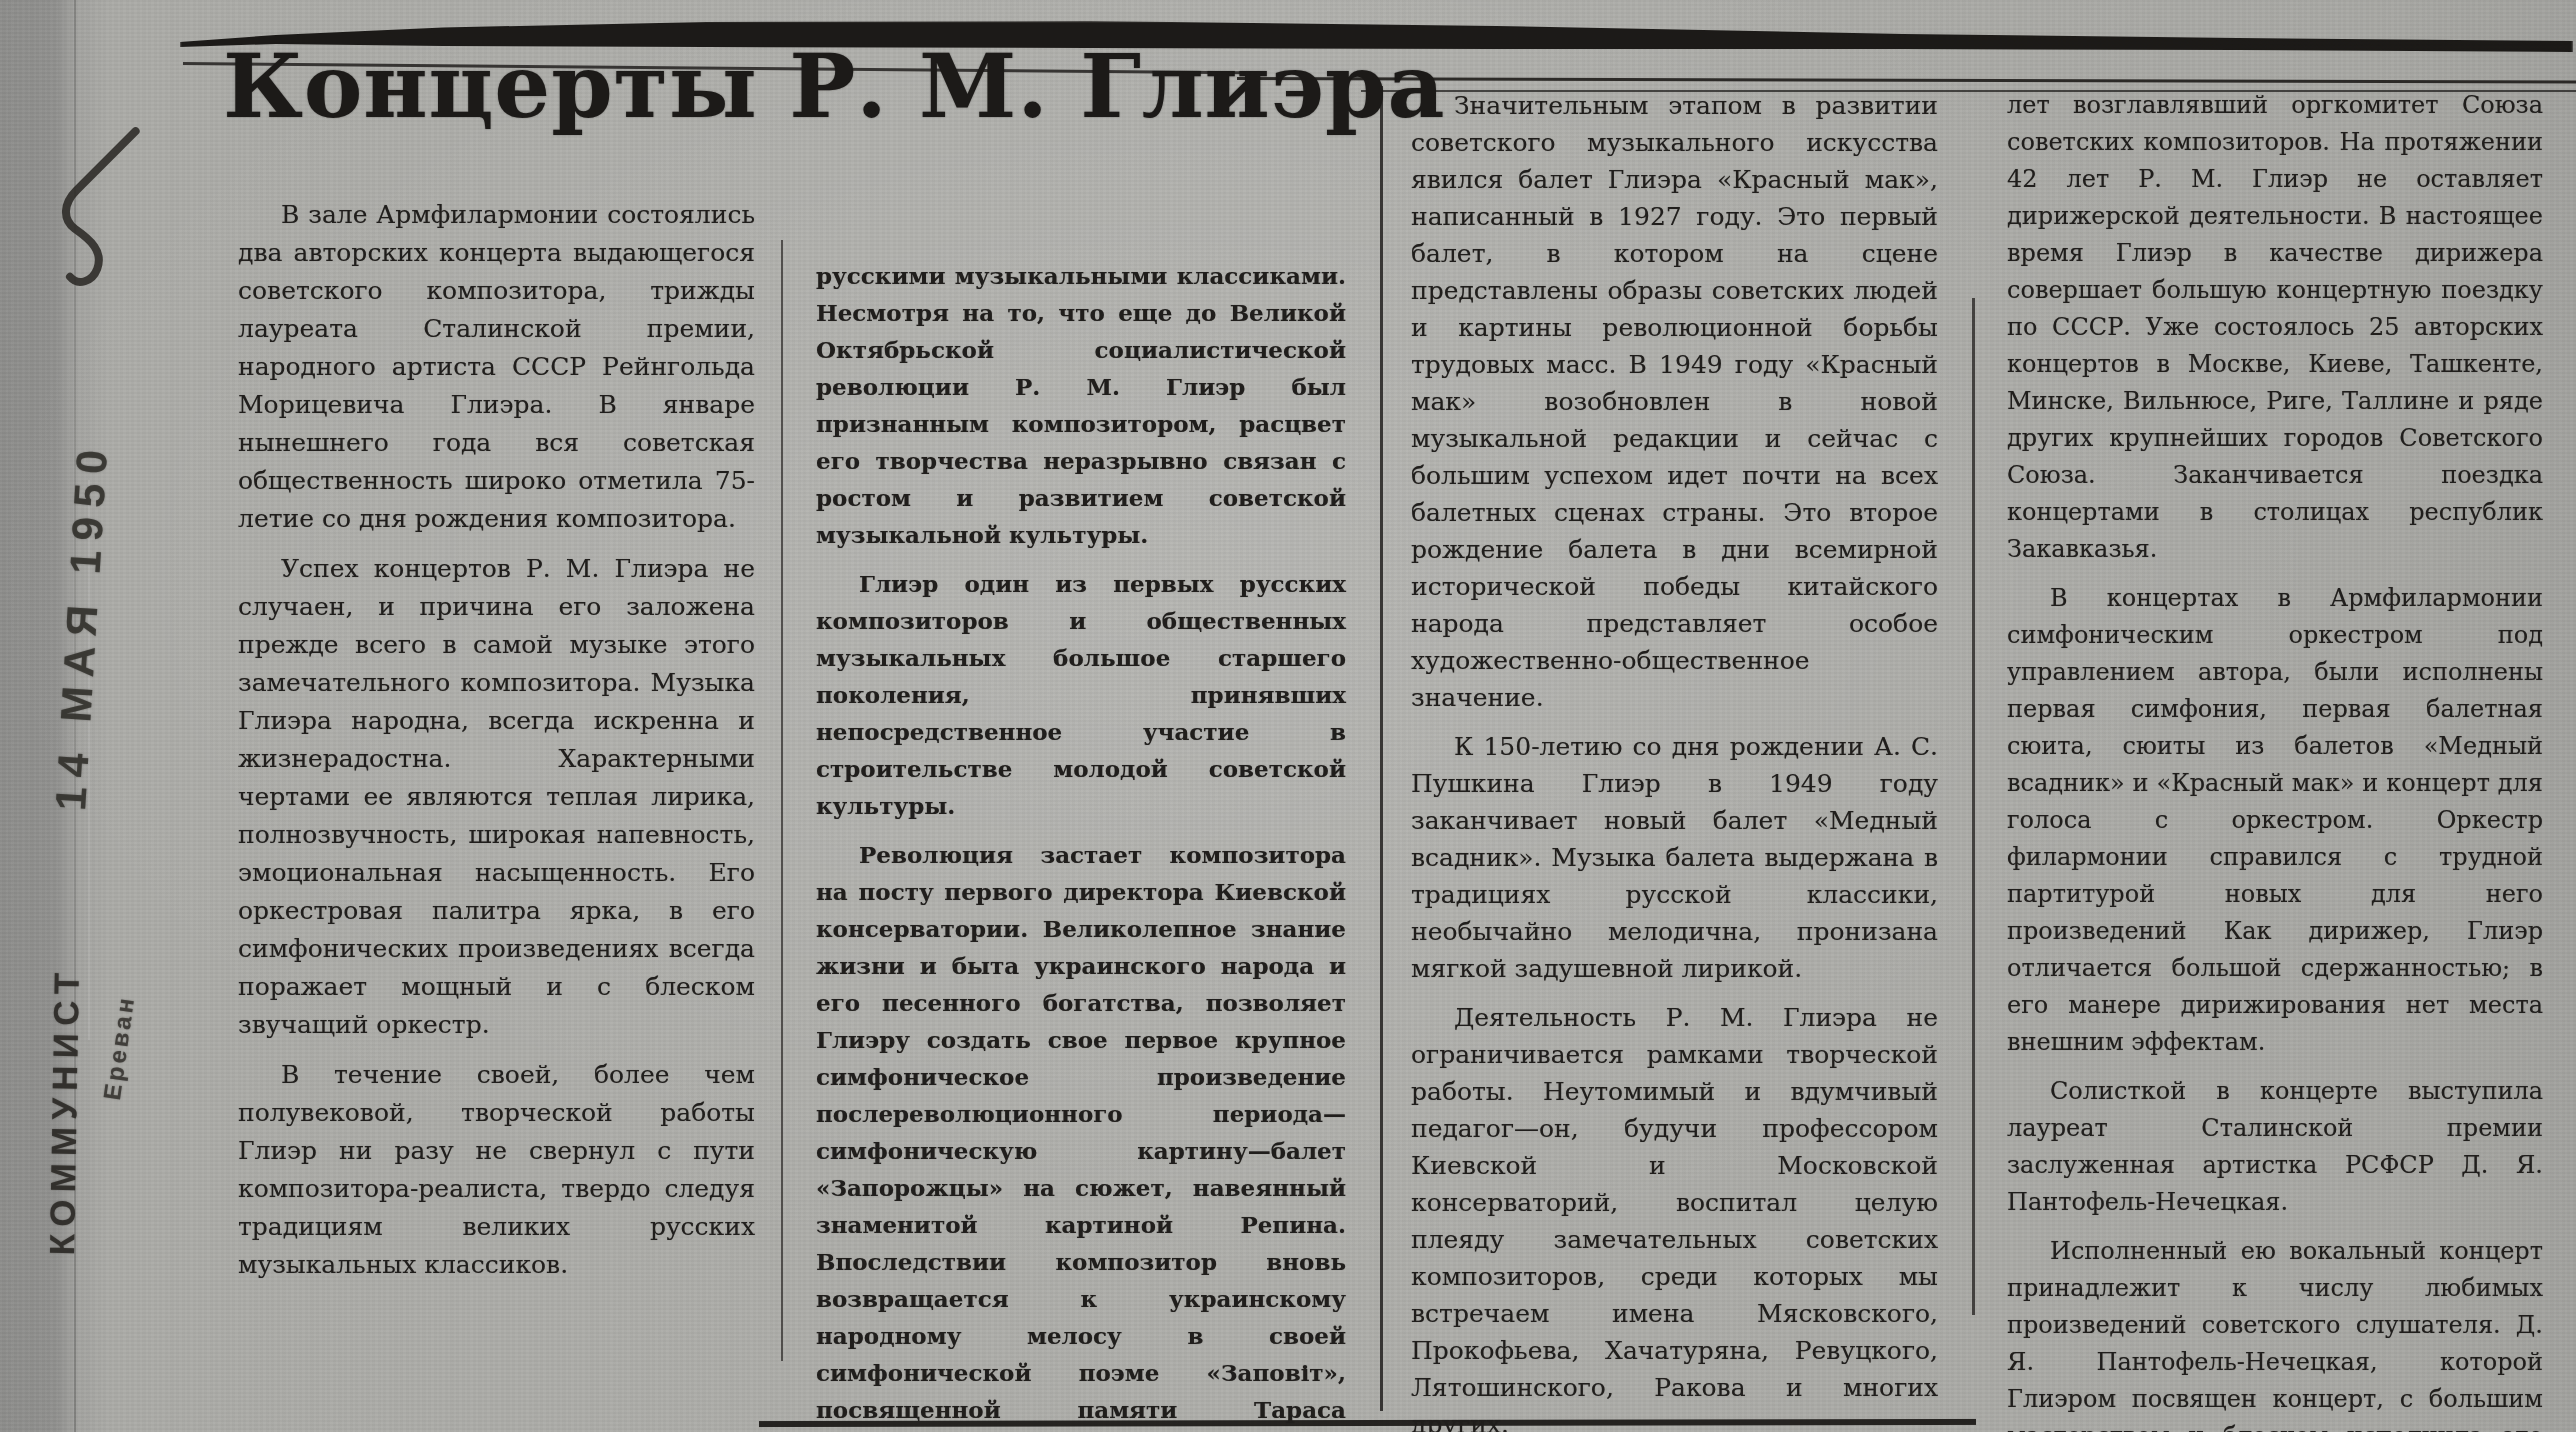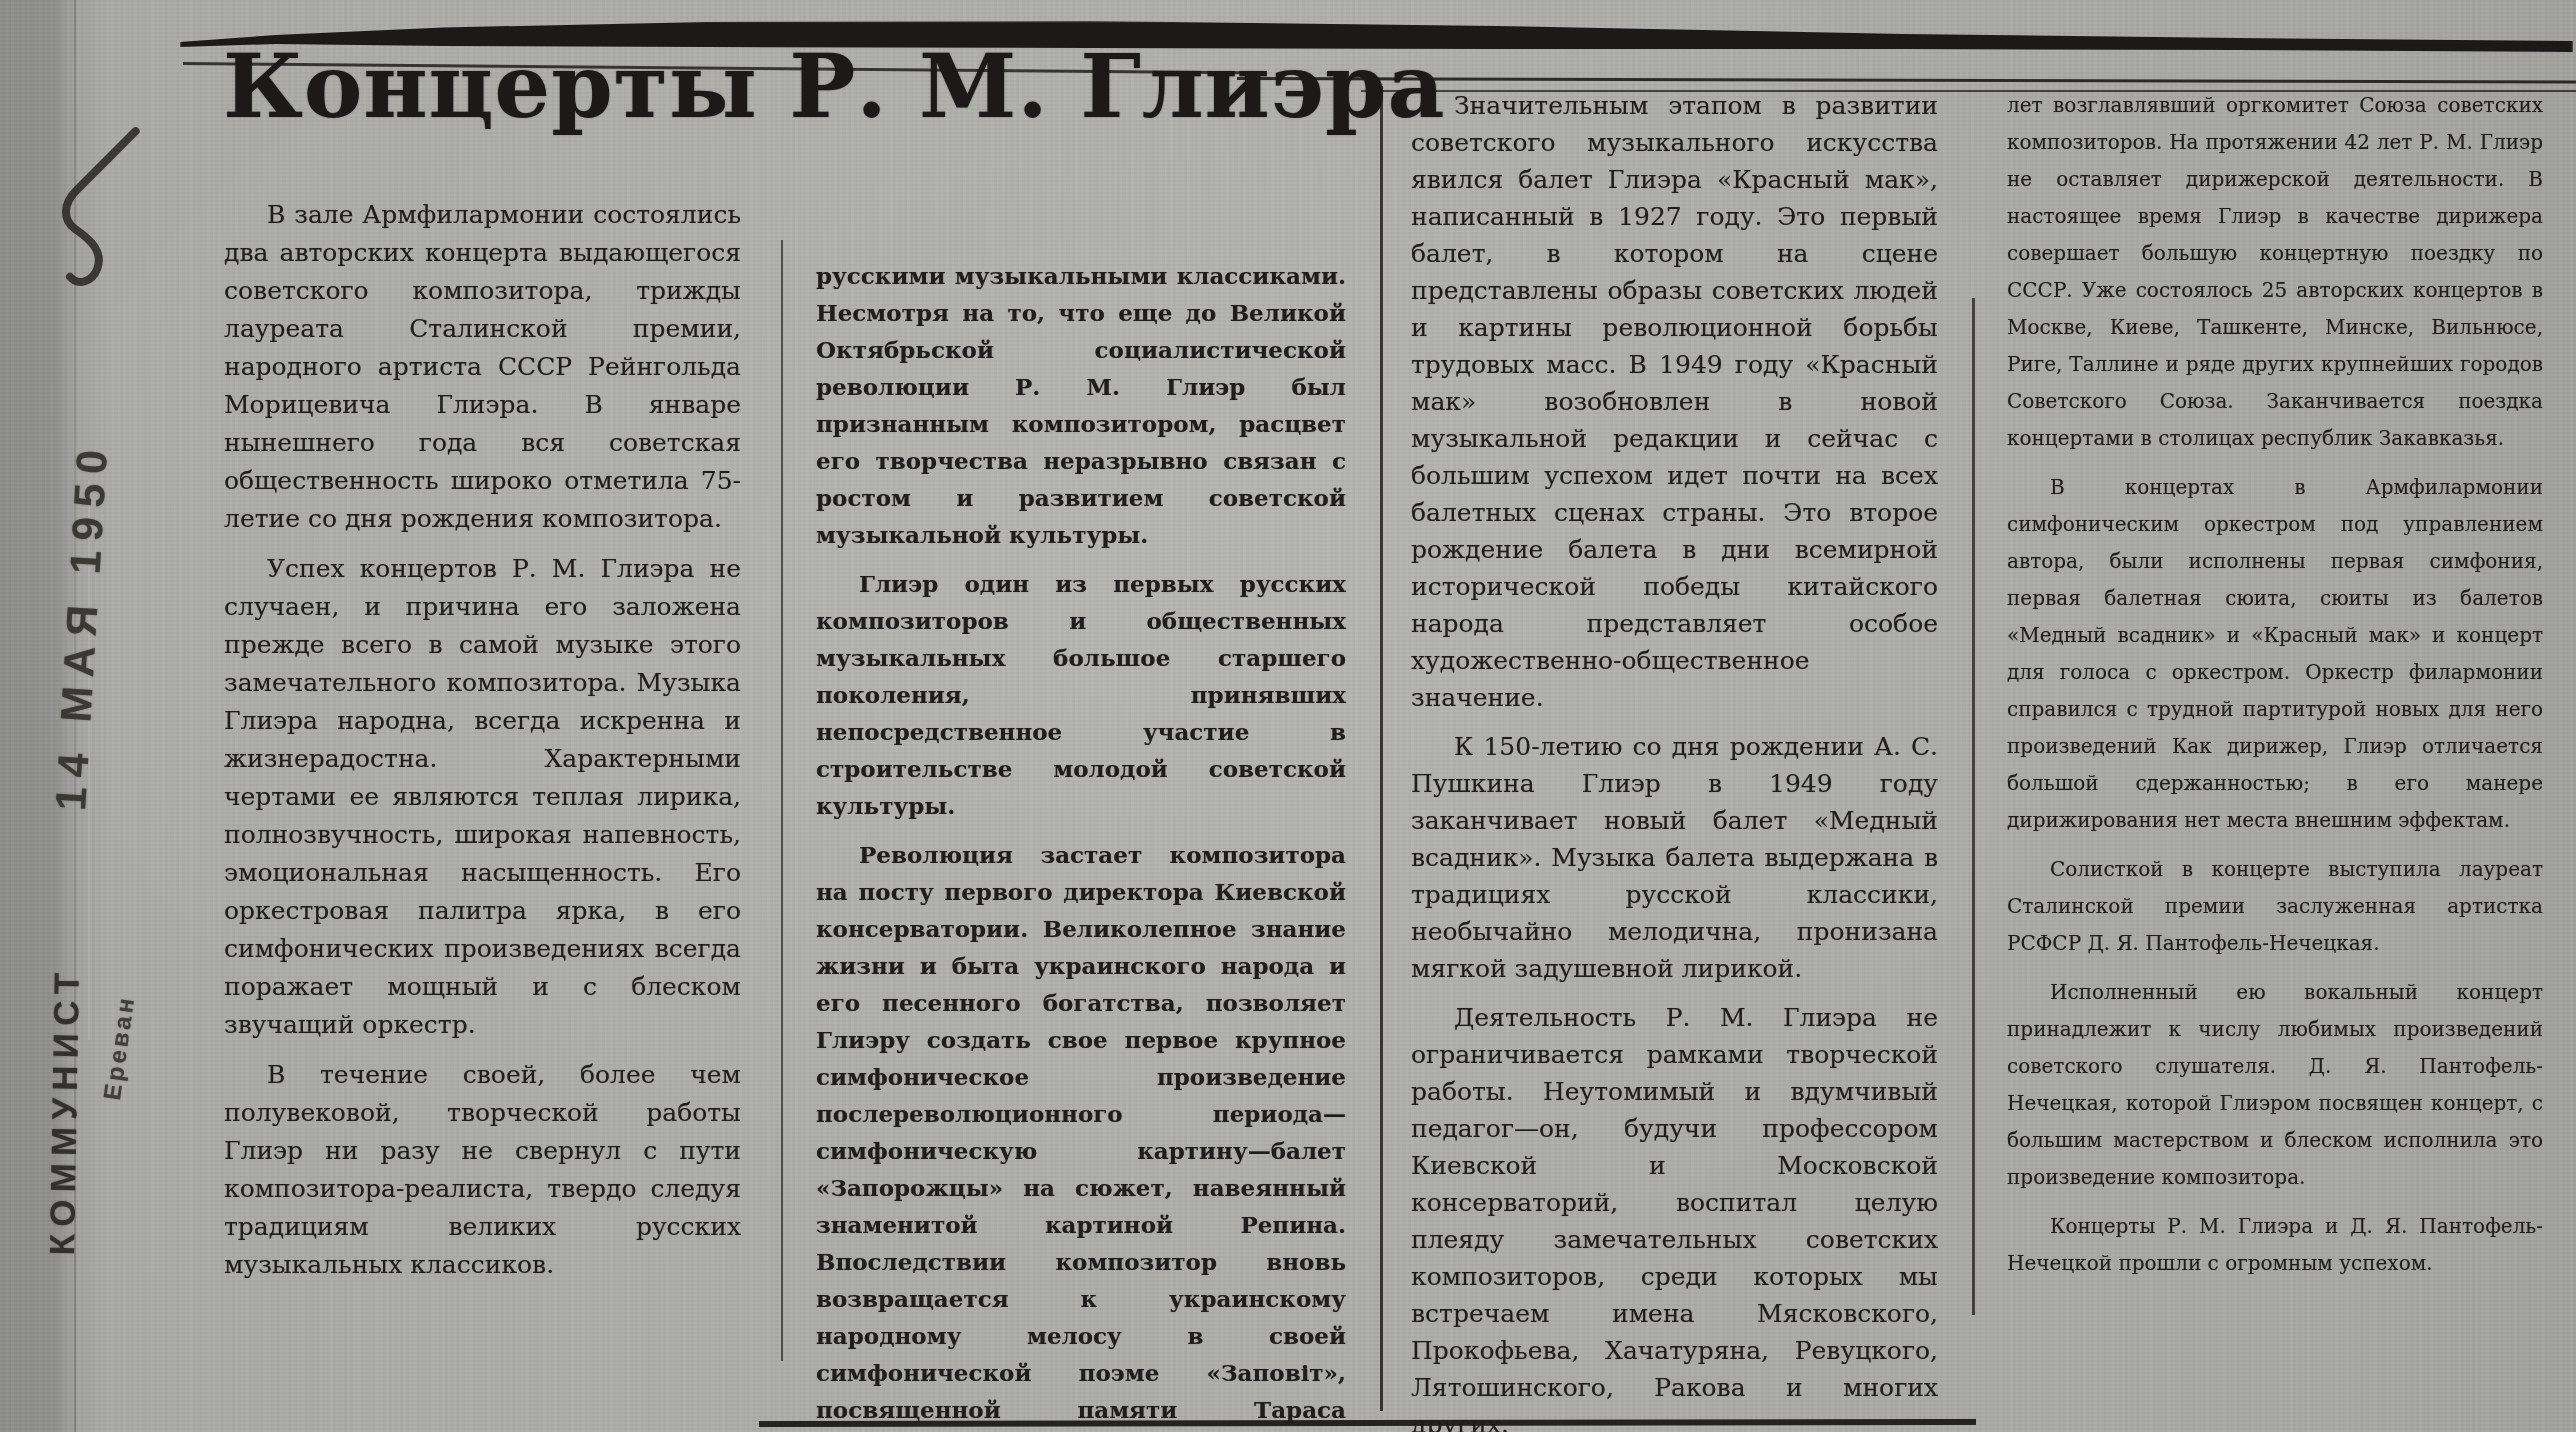--- a/index.html
+++ b/index.html
@@ -70,24 +70,24 @@
   }
   .col{
     position:absolute;
     text-align:justify;
     text-shadow:0 0 0.8px rgba(25,23,21,0.4);
     hyphens:auto;
   }
   .col p{margin:12px;padding:0;text-indent:43px;}
   .col p.cont{text-indent:0;}
   .col p + p{margin-top:1.6px;}
-  .col1{left:212px;top:184px;width:541px;height:1246px;font-size:25px;line-height:38px;}
+  .col1{left:226px;top:184px;width:541px;height:1246px;font-size:25px;line-height:38px;}
   .col2{left:804px;top:245px;width:554px;height:1162px;font-size:23px;line-height:37px;font-weight:bold;}
   .col3{left:1399px;top:75px;width:551px;height:1338px;font-size:25px;line-height:37px;}
-  .col4{left:1995px;top:75px;width:560px;height:1329px;font-size:20px;line-height:37px;}
+  .col4{left:1995px;top:75px;width:560px;height:1329px;font-size:24px;line-height:37px;}
   
   .stamp{
     position:absolute;
     font-family:"Liberation Sans", sans-serif;
     font-weight:bold;
     color:rgba(48,46,42,0.82);
     white-space:nowrap;
     transform-origin:0 0;
     text-shadow:0 0 1.6px rgba(48,46,42,0.5);
   }

